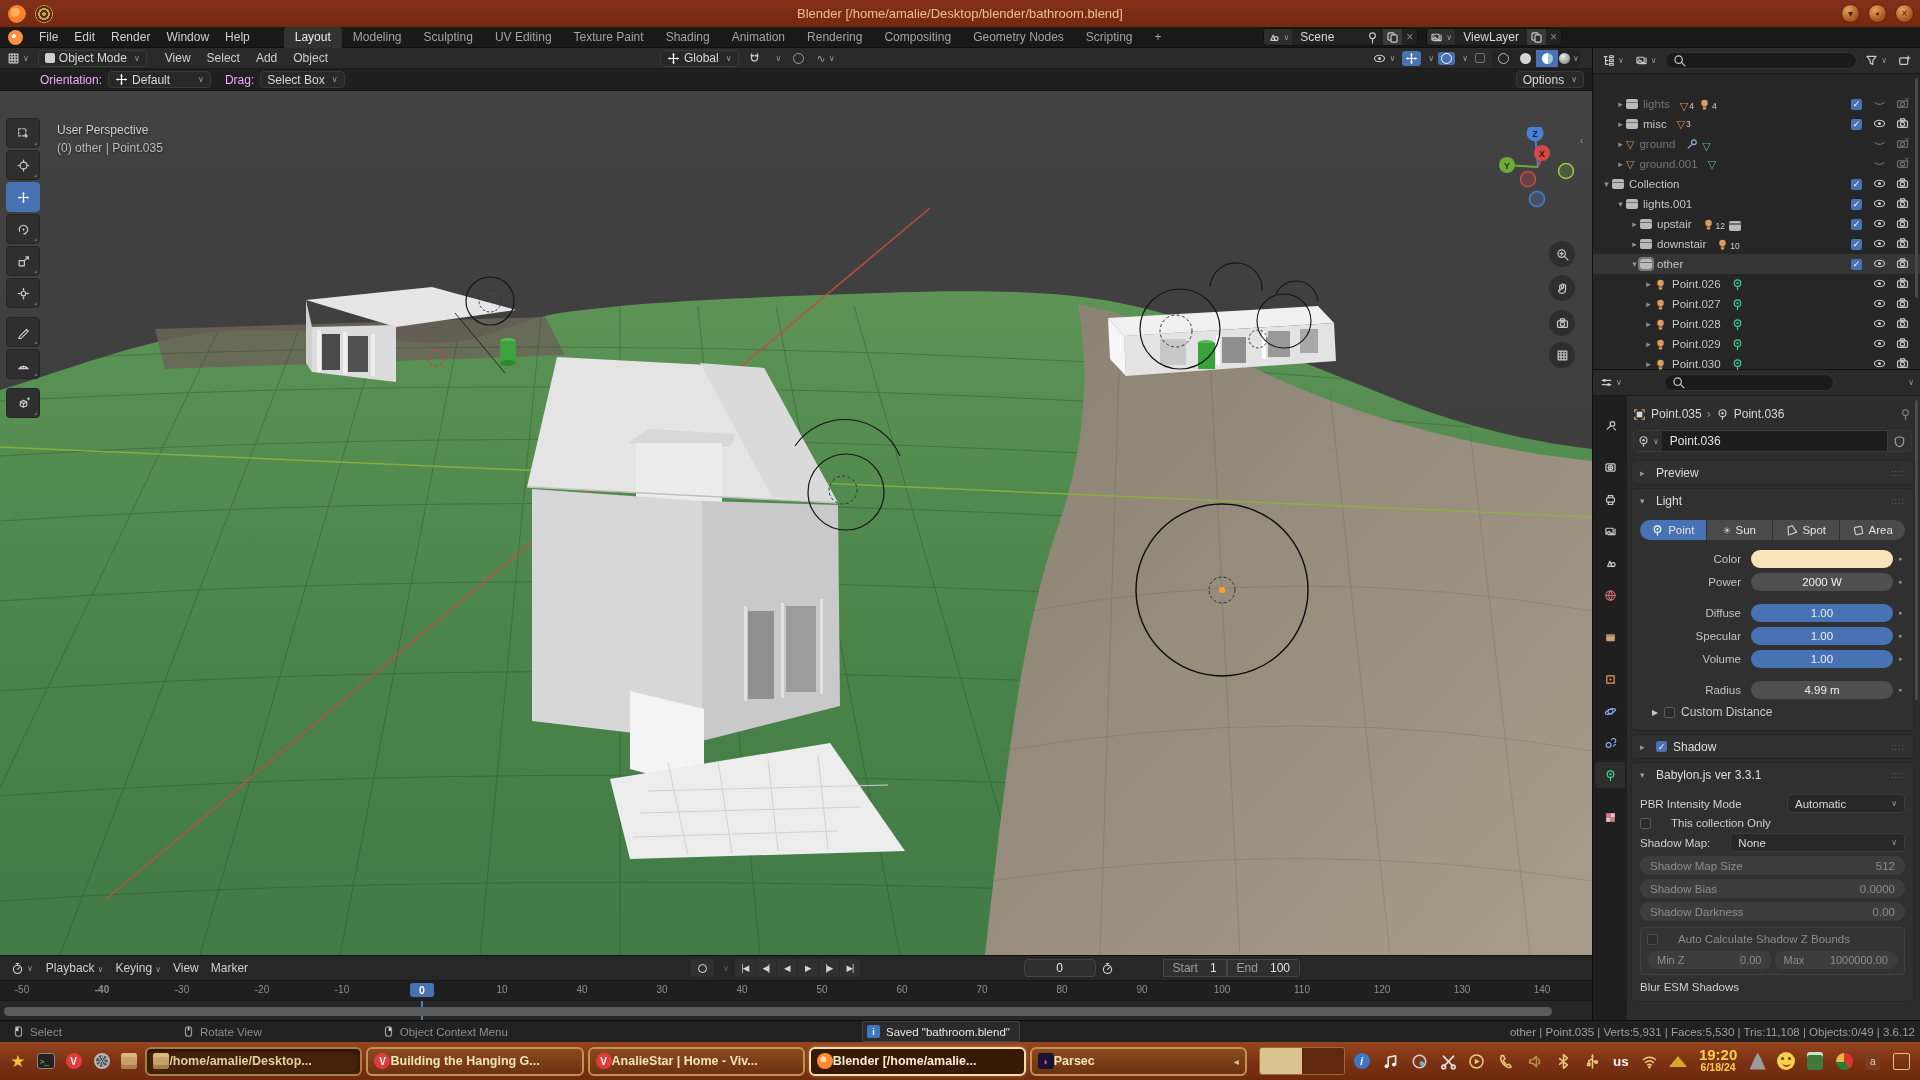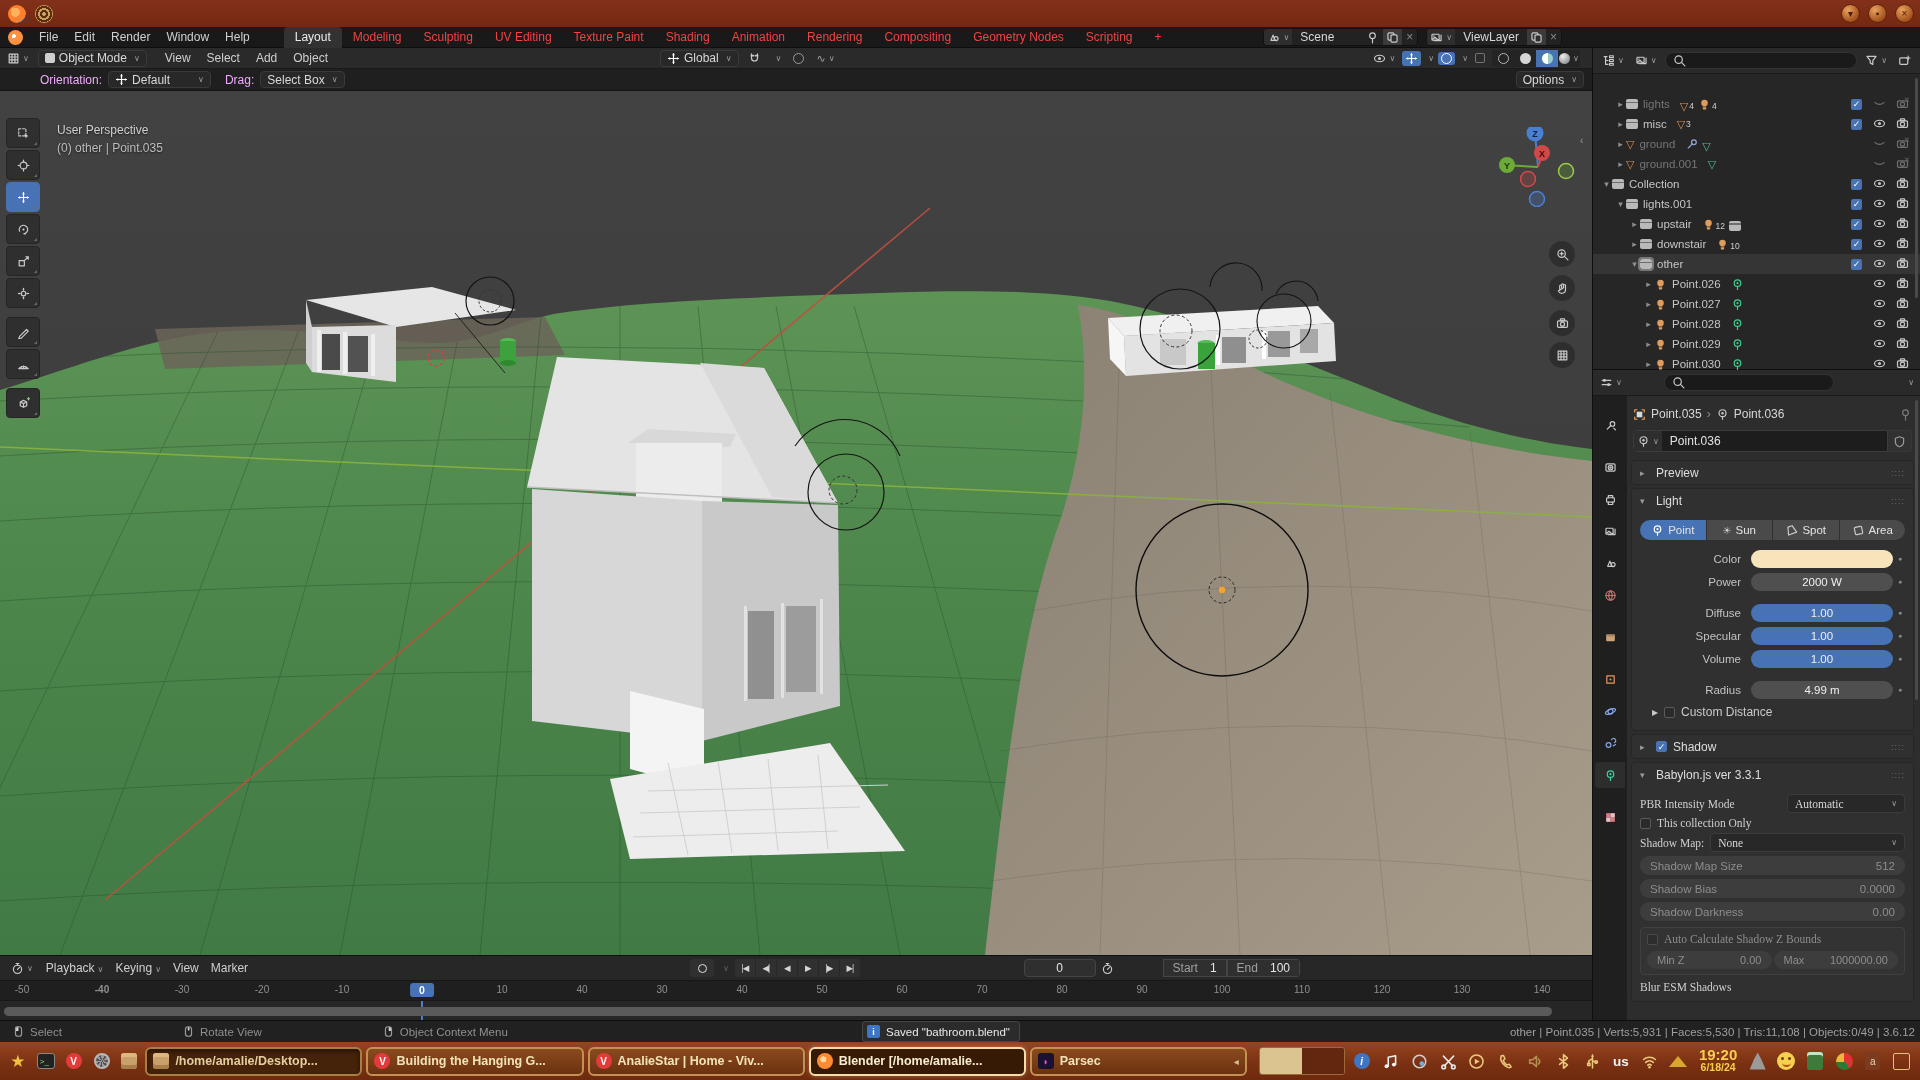--- a/index.html
+++ b/index.html
@@ -18,21 +18,21 @@
   .tb-blender { background:radial-gradient(circle at 40% 40%, #ffb25e 0 30%, #ff7f2a 31% 70%, #2a5b8a 71%); }
   .tb-target { background:repeating-radial-gradient(circle, #caa05a 0 2px, #5a2c10 2px 4px); }
   .winbtns { position:absolute; right:6px; top:4px; display:flex; gap:8px; }
   .winbtn { width:19px; height:19px; border-radius:50%; background:radial-gradient(circle at 35% 30%, #e8a25e, #a4511e 70%); border:1px solid #5f2408; color:#4a1a04; font-size:10px; display:flex; align-items:center; justify-content:center; }
 
   
   #topbar { left:0; top:27px; width:1920px; height:21px; background:#191919; display:flex; align-items:center; padding:0 6px; border-bottom:1px solid #0e0e0e; }
   #topbar .logo { width:15px; height:15px; border-radius:50%; background:radial-gradient(circle at 38% 42%, #fff 0 16%, #ff9140 17% 75%, #d86a20 76%); margin:0 8px 0 2px; }
   .menu-item { color:#cfcfcf; padding:2px 8px; border-radius:3px; }
   .wtabs { display:flex; margin-left:26px; height:21px; align-items:flex-end; }
-  .wtab { color:#ef4444; padding:3px 11px 4px; font-size:12px; border-radius:4px 4px 0 0; }
+  .wtab { color:#a3a3a3; padding:3px 11px 4px; font-size:12px; border-radius:4px 4px 0 0; }
   .wtab.active { background:#323232; color:#ececec; }
   .topright { position:absolute; right:358px; display:flex; gap:8px; }
   .idblock { display:flex; align-items:center; background:#222; border:1px solid #111; border-radius:4px; height:18px; overflow:hidden; }
   .idblock .ibtn { background:#2e2e2e; height:100%; display:flex; align-items:center; padding:0 3px; }
   .idblock .nm { padding:0 8px; color:#d8d8d8; min-width:70px; }
   .idblock .mini { padding:0 4px; color:#8a8a8a; }
   .idblock .dup { background:#3a3a3a; height:100%; display:flex; align-items:center; padding:0 3px; }
 
   
   #toolheader { left:0; top:48px; width:1592px; height:21px; background:#2a2a2a; display:flex; align-items:center; padding:0 4px; border-bottom:1px solid #1a1a1a; }
@@ -117,21 +117,21 @@
   .field.slider { background:#4772b3; }
   .swatch { flex:1; height:18px; border-radius:9px; }
   .ltypes { display:flex; gap:1px; margin:4px 2px 8px; border-radius:10px; overflow:hidden; }
   .ltype { flex:1; height:20px; background:#4a4a4a; display:flex; align-items:center; justify-content:center; gap:4px; color:#e2e2e2; font-size:11.5px; }
   .ltype.on { background:#4772b3; }
   .subhead { display:flex; align-items:center; gap:6px; height:20px; padding-left:14px; color:#c9c9c9; }
   .cb { width:11px; height:11px; border-radius:2px; background:#2a2a2a; border:1px solid #5a5a5a; flex:none; }
   .cb.on { background:#4772b3; border-color:#4772b3; color:#fff; font-size:9px; line-height:10px; text-align:center; }
   .dd2 { flex:1; height:19px; background:#282828; border:1px solid #3c3c3c; border-radius:4px; display:flex; align-items:center; padding:0 7px; color:#d8d8d8; font-size:11.5px; }
   .dd2 .car { margin-left:auto; }
-  .babrow { display:flex; align-items:center; margin:4px 2px; gap:6px;font-family:Liberation Serif, serif; }
+  .babrow { display:flex; align-items:center; margin:4px 2px; gap:20px; }
   .babrow .blab { color:#cfcfcf; font-size:11.5px; }
   .disrow { display:flex; align-items:center; height:19px; background:#3d3d3d; border-radius:9px; margin:4px 2px; padding:0 10px; color:#8d8d8d; font-size:11.5px; }
   .disrow .dv { margin-left:auto; }
   .autobox { border:1px solid #404040; background:#333; border-radius:4px; margin:6px 2px; padding:5px 6px; }
   .minmax { display:flex; gap:2px; margin-top:6px; }
   .minmax .mmf { flex:1; height:18px; background:#3d3d3d; border-radius:9px; display:flex; align-items:center; padding:0 10px; color:#8d8d8d; font-size:11px; }
   .minmax .mmf .dv { margin-left:auto; }
   .pscroll { position:absolute; right:2px; top:30px; width:3px; height:300px; background:#4a4a4a; border-radius:2px; }
 
   
@@ -159,21 +159,21 @@
   
   #statusbar { left:0; top:1020px; width:1920px; height:22px; background:#212121; border-top:1px solid #0d0d0d; display:flex; align-items:center; color:#8f8f8f; font-size:11.5px; }
   .hint { display:flex; align-items:center; gap:5px; }
   #toast { position:absolute; left:862px; top:0px; height:21px; background:#2b2b2b; border:1px solid #454545; border-radius:3px; display:flex; align-items:center; padding:0 9px 0 4px; gap:6px; color:#e8e8e8; }
   #toast .tico { width:13px; height:13px; background:#3f76c4; border-radius:2px; color:#fff; font-size:9px; font-weight:bold; display:flex; align-items:center; justify-content:center; }
   #sb-right { position:absolute; right:5px; color:#9f9f9f; }
 
   
   #taskbar { left:0; top:1042px; width:1920px; height:38px; background:linear-gradient(#96451f,#7b3113 55%,#6e2a0e); display:flex; align-items:center; padding:0 6px; gap:4px; }
   .launch { width:26px; height:26px; display:flex; align-items:center; justify-content:center; font-size:17px; }
-  .twin { width:235px; height:29px; border:2px solid #c39252; border-radius:6px; background:linear-gradient(#8a4a1e,#6b3210); display:flex; align-items:center; padding:0 6px; gap:6px; color:#f2e3b8; font-weight:bold; font-size:12.5px; white-space:nowrap; overflow:hidden; }
+  .twin { width:235px; height:29px; border:2px solid #c39252; border-radius:6px; background:linear-gradient(#8a4a1e,#6b3210); display:flex; align-items:center; padding:0 6px; color:#f2e3b8; font-weight:bold; font-size:12.5px; white-space:nowrap; overflow:hidden; }
   .twin.pressed { background:#45220a; border-color:#a87f42; color:#e2cf9e; box-shadow:inset 0 2px 4px rgba(0,0,0,.5); }
   .twin.active { background:#33180409; background-color:#361a05; border-color:#f0dda9; color:#f8edd0; box-shadow:0 0 5px rgba(255,230,170,.35); }
   .twin .wlbl { overflow:hidden; text-overflow:ellipsis; }
   .twin .trail { margin-left:auto; color:#d8c090; font-size:10px; }
   .wicon { width:16px; height:16px; flex:none; display:flex; align-items:center; justify-content:center; border-radius:3px; font-size:10px; font-weight:bold; }
   .wi-cabinet { background:#c9a06a; box-shadow:inset 0 -4px 0 #a87f4a, inset 0 4px 0 #dcb87e; }
   .wi-vivaldi { background:#e33b3b; color:#fff; border-radius:50%; }
   .wi-blender { background:radial-gradient(circle at 40% 40%, #ffd9a0 0 22%, #ff8c33 23% 78%, #27486e 79%); border-radius:50%; }
   .wi-parsec { background:#1a1230; color:#e84fd0; border-radius:3px; }
   #pager { display:flex; margin-left:8px; border:1px solid #9a6a3a; border-radius:3px; overflow:hidden; }
@@ -194,20 +194,21 @@
   .showdesk { width:17px; height:17px; border:1.5px solid #e3c27e; border-radius:2px; }
   .kbdus { color:#f5f5f5; font-weight:bold; font-size:13.5px; }
   .tri-up { width:0; height:0; border-left:9px solid transparent; border-right:9px solid transparent; border-bottom:11px solid #d8a72c; }
 </style>
 </head>
 <body>
 
 <div id="titlebar" class="abs">
   <span class="tb-ico tb-blender"></span>
   <span class="tb-ico tb-target"></span>
+  <div class="ttl">Blender [/home/amalie/Desktop/blender/bathroom.blend]</div>
   <div class="winbtns">
     <span class="winbtn">▾</span>
     <span class="winbtn">▪</span>
     <span class="winbtn">×</span>
   </div>
 </div>
 
 <div id="topbar" class="abs">
   <span class="logo"></span>
   <span id="mb-menus" class="flex">

